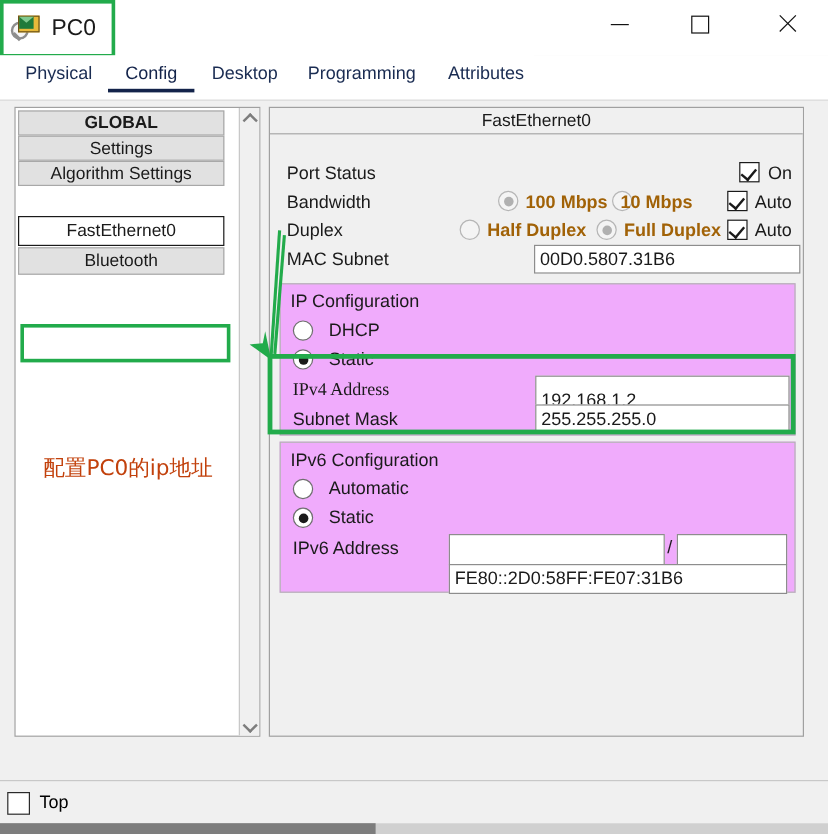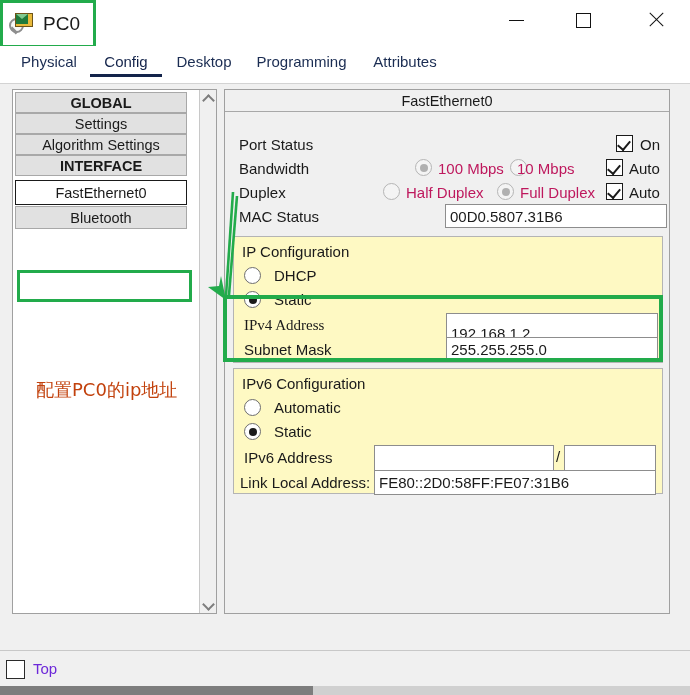--- a/index.html
+++ b/index.html
@@ -151,21 +151,21 @@
   #panel-header {
     position: absolute; left: 0; top: 0; width: 444px; height: 22px;
     background: #f0f0f0; border-bottom: 1px solid #a8a8a8;
     display: flex; align-items: center; justify-content: center;
     font-size: 14.5px; color: #1a1a1a;
   }
 
   .lbl {
     position: absolute; font-size: 15px; color: #1a1a1a; white-space: nowrap;
   }
-  .lbl.dim { color: #be185d; }
+  .lbl.dim { color: #a16207; font-weight: bold; }
 
   .txtfield {
     position: absolute; background: #ffffff; border: 1px solid #8d8d8d;
     font-size: 15px; color: #1a1a1a;
     display: flex; align-items: center; padding-left: 4px;
     white-space: nowrap;
   }
 
   .cbox {
     position: absolute; width: 17px; height: 17px;
@@ -183,21 +183,21 @@
     border: 1.5px solid #6e6e6e; background: #ffffff;
   }
   .radio.sel::after {
     content: ""; position: absolute; left: 3.5px; top: 3.5px;
     width: 8px; height: 8px; border-radius: 50%; background: #1a1a1a;
   }
   .radio.dis { border-color: #b5b5b5; background: #f4f4f4; }
   .radio.dis.sel::after { background: #b0b0b0; }
 
   .groupbox {
-    position: absolute; border: 1px solid #b4b4b4; background: #fef9c3;
+    position: absolute; border: 1px solid #b4b4b4; background: #f0abfc;
   }
 
   
   #ipv4-highlight {
     position: absolute; left: -2px; top: 205px; width: 440px; height: 67px;
     border: 4px solid #22ab4b; pointer-events: none;
   }
 
   
   #arrow-svg {
@@ -208,21 +208,21 @@
   
   #bottombar {
     position: absolute; left: 0; top: 650px; width: 690px; height: 36px;
     background: #f0f0f0; border-top: 1px solid #c8c8c8;
   }
   #top-cb {
     position: absolute; left: 6px; top: 9px; width: 19px; height: 19px;
     border: 1px solid #2a2a2a; background: #ffffff;
   }
   #top-lbl {
-    position: absolute; left: 33px; top: 9px; font-size: 15px; color: #6d28d9;
+    position: absolute; left: 33px; top: 9px; font-size: 15px; color: #000000;
   }
   #hscroll {
     position: absolute; left: 0; top: 686px; width: 690px; height: 9px;
     background: #d0d0d0;
   }
   #hscroll-thumb {
     position: absolute; left: 0; top: 0; width: 313px; height: 9px;
     background: #7d7d7d;
   }
 </style>
@@ -277,23 +277,20 @@
   <div id="leftpanel">
     <div class="navbtn hdr" style="top:2px;">
       <span>GLOBAL</span>
     </div>
     <div class="navbtn" style="top:23px;">
       <span>Settings</span>
     </div>
     <div class="navbtn" style="top:44px;">
       <span>Algorithm Settings</span>
     </div>
-    <div class="navbtn hdr" style="top:65px;">
-      <span>INTERFACE</span>
-    </div>
     <div class="navbtn selected" style="top:90px;height:25px;">
       <span>FastEthernet0</span>
     </div>
     <div class="navbtn" style="top:116px;height:23px;">
       <span>Bluetooth</span>
     </div>
 
     <div id="side-scroll">
       <div class="sb-arrow up">
         <span class="chev up"></span>
@@ -325,21 +322,21 @@
     <div class="lbl" style="left:404px; top:70px;">Auto</div>
 
     <div class="lbl" style="left:14px; top:94px;">Duplex</div>
     <div class="radio dis" style="left:158px; top:93px;"></div>
     <div class="lbl dim" style="left:181px; top:94px;">Half Duplex</div>
     <div class="radio dis sel" style="left:272px; top:93px;"></div>
     <div class="lbl dim" style="left:295px; top:94px;">Full Duplex</div>
     <div class="cbox checked" style="left:381px; top:93px;"></div>
     <div class="lbl" style="left:404px; top:94px;">Auto</div>
 
-    <div class="lbl" style="left:14px; top:118px;">MAC Status</div>
+    <div class="lbl" style="left:14px; top:118px;">MAC Subnet</div>
     <div class="txtfield" style="left:220px; top:114px; width:222px; height:24px;">00D0.5807.31B6</div>
 
     <div class="groupbox" style="left:8px; top:146px; width:430px; height:127px;">
       <div class="lbl" style="left:8px; top:6px;">IP Configuration</div>
 
       <div class="radio" style="left:10px; top:30px;"></div>
       <div class="lbl" style="left:40px; top:30px;">DHCP</div>
 
       <div class="radio sel" style="left:10px; top:54px;"></div>
       <div class="lbl" style="left:40px; top:54px;">Static</div>
@@ -360,21 +357,20 @@
       <div class="lbl" style="left:40px; top:30px;">Automatic</div>
 
       <div class="radio sel" style="left:10px; top:54px;"></div>
       <div class="lbl" style="left:40px; top:54px;">Static</div>
 
       <div class="lbl" style="left:10px; top:80px;">IPv6 Address</div>
       <div class="txtfield" style="left:140px; top:76px; width:180px; height:26px;"></div>
       <div class="lbl" style="left:322px; top:79px;">/</div>
       <div class="txtfield" style="left:330px; top:76px; width:92px; height:26px;"></div>
 
-      <div class="lbl" style="left:6px; top:105px;">Link Local Address:</div>
       <div class="txtfield" style="left:140px; top:101px; width:282px; height:25px;">FE80::2D0:58FF:FE07:31B6</div>
     </div>
   </div>
 </div>
 
 <svg id="arrow-svg">
   <path d="M 233 192 L 226 296" stroke="#22ab4b" stroke-width="2.6" fill="none"></path>
   <path d="M 237 196 L 229 295" stroke="#22ab4b" stroke-width="2.6" fill="none"></path>
   <path d="M 226 300 L 208 287 L 219 286 L 221 276 Z" fill="#22ab4b"></path>
 </svg>

